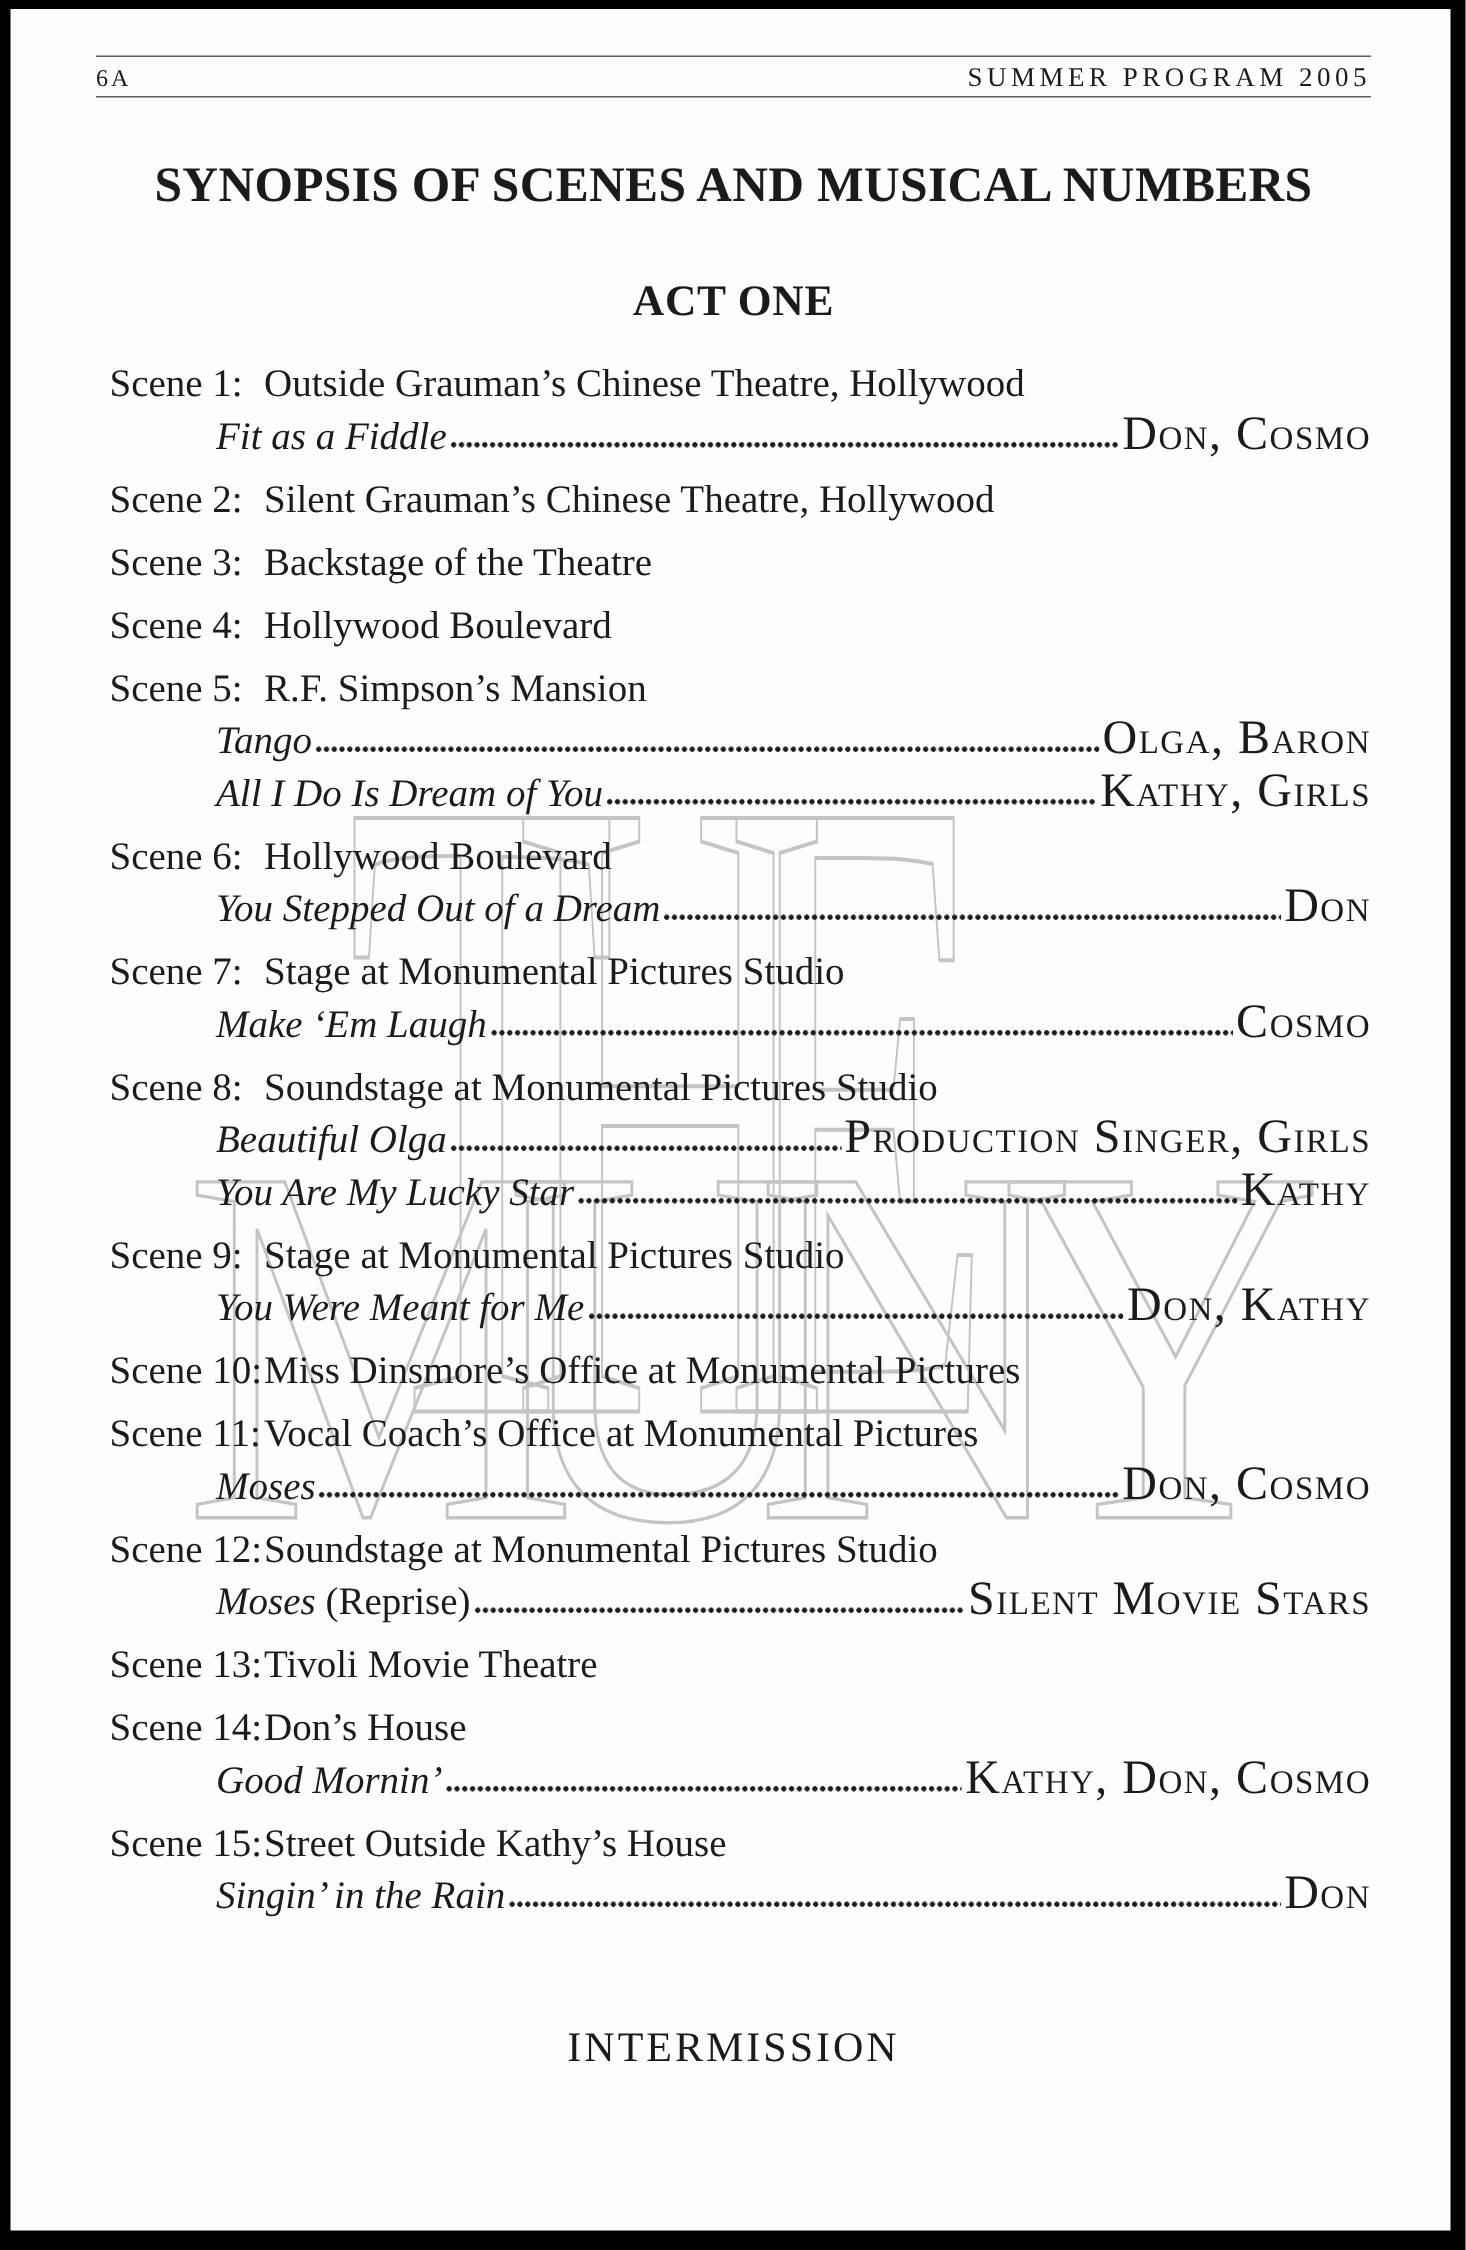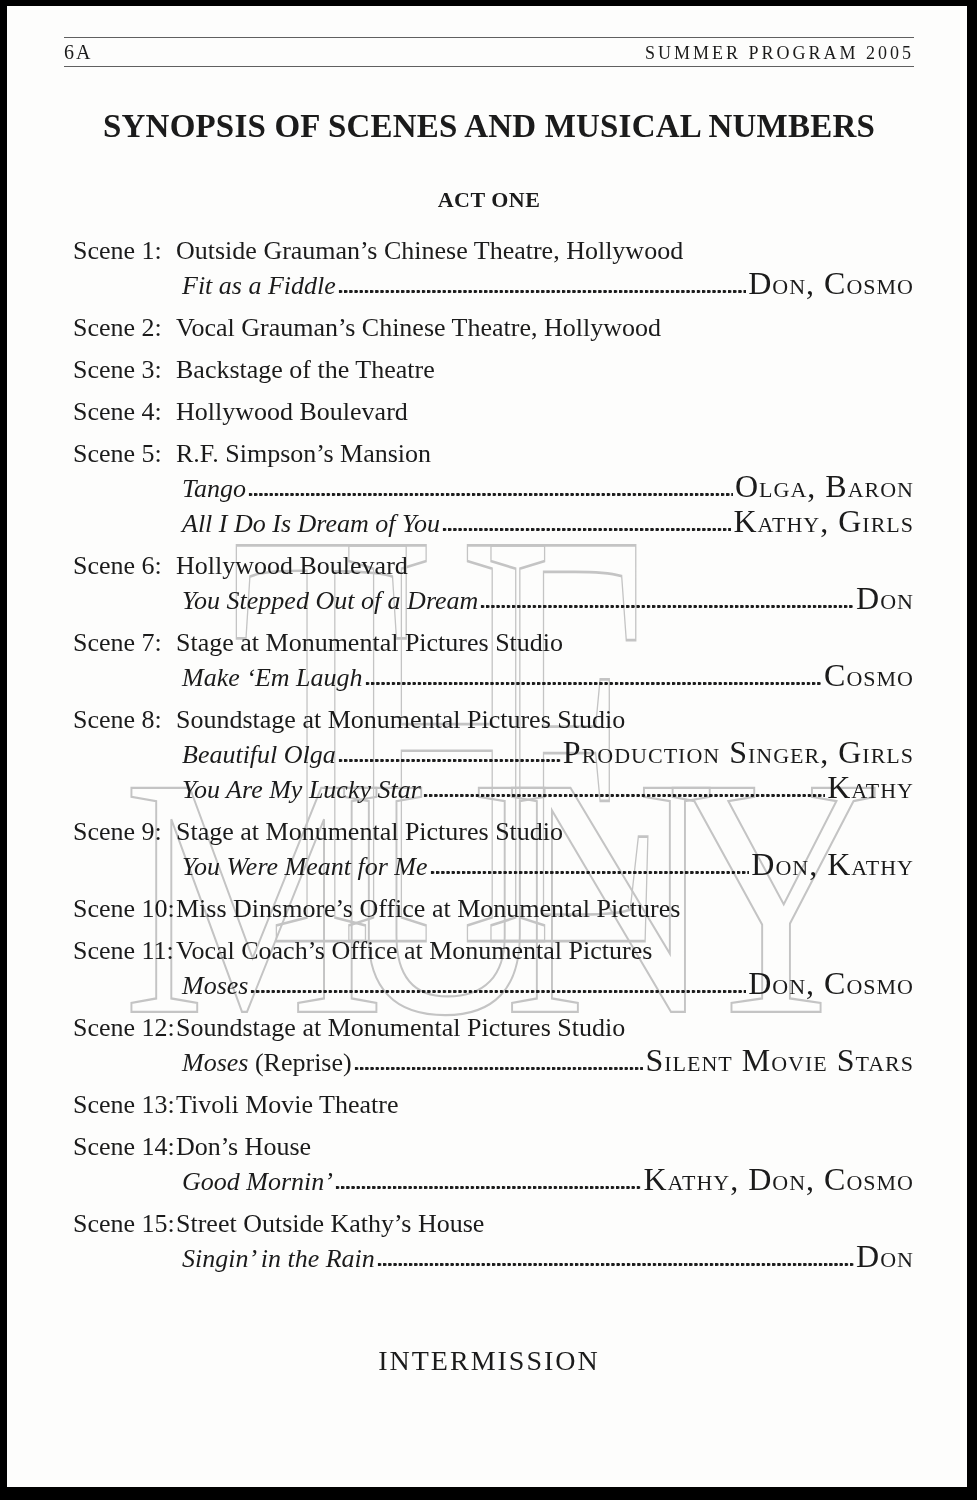--- a/index.html
+++ b/index.html
@@ -25,41 +25,41 @@
     color:#1b1b1b;
   }
   
   .header {
     margin-top:31px;
     border-top:1.6px solid #606060;
     border-bottom:1.6px solid #606060;
     display:flex; justify-content:space-between; align-items:baseline;
     padding:3px 0 2px 0;
   }
-  .page-number { font-size:20px; letter-spacing:2px; }
+  .page-number { font-size:16px; letter-spacing:2px; }
   .program-name { font-size:18px; letter-spacing:3px; }
   
   .page-title {
     margin-top:41px; text-align:center;
     font-size:33px; font-weight:bold; letter-spacing:0.2px;
     white-space:nowrap;
   }
   .act-heading {
     margin-top:42px; text-align:center;
-    font-size:22px; font-weight:bold; letter-spacing:0.5px;
+    font-size:29px; font-weight:bold; letter-spacing:0.5px;
   }
   
   .scene-list { margin:22px 0 0 9px; }
   .scene { margin-bottom:10px; }
   .scene-row { display:flex; font-size:26px; line-height:32px; }
   .scene-label { min-width:103px; white-space:nowrap; }
   .scene-title { white-space:nowrap; }
   .song-line {
     display:flex; align-items:baseline;
-    margin-left:109px; font-size:26px; line-height:32px;
+    margin-left:71px; font-size:26px; line-height:32px;
   }
   .song-title { font-style:italic; white-space:nowrap; }
   .song-suffix { font-style:normal; padding-left:0.25em; white-space:nowrap; }
   .dot-leader {
     flex:1; height:5px; margin:0 2px 1px 2px; align-self:baseline;
     background-image:radial-gradient(circle at 2.5px 2.5px, #1c1c1c 1.55px, rgba(0,0,0,0) 1.95px);
     background-size:5.2px 5px; background-repeat:repeat-x; background-position:left bottom;
     min-width:12px;
   }
   .performers {
@@ -104,21 +104,21 @@
 
     <span class="dot-leader"></span>
     <span class="performers">Don, Cosmo</span>
   </div>
 </div>
   </div>
 
   <div class="scene">
     <div class="scene-row">
       <span class="scene-label">Scene 2:</span>
-      <span class="scene-title">Vocal Grauman’s Chinese Theatre, Hollywood</span>
+      <span class="scene-title">Silent Grauman’s Chinese Theatre, Hollywood</span>
     </div>
     <div></div>
   </div>
 
   <div class="scene">
     <div class="scene-row">
       <span class="scene-label">Scene 3:</span>
       <span class="scene-title">Backstage of the Theatre</span>
     </div>
     <div></div>

